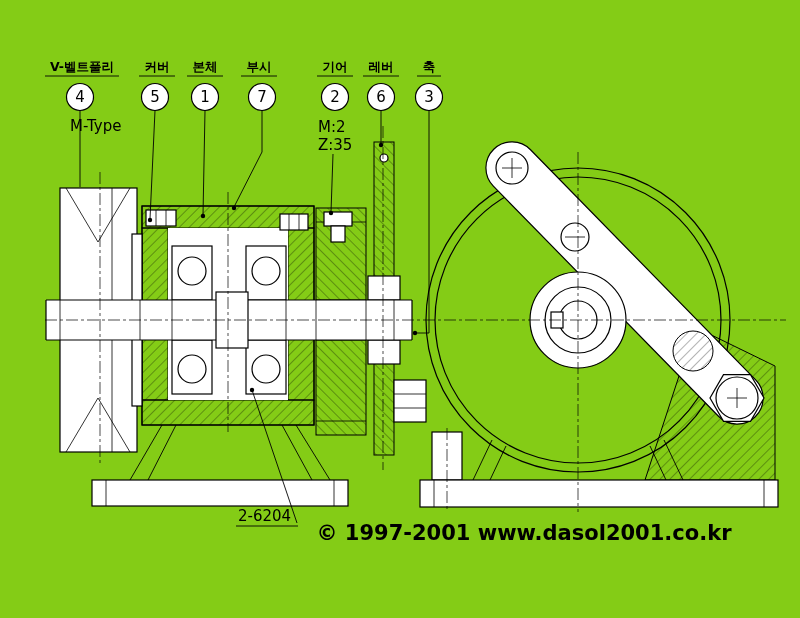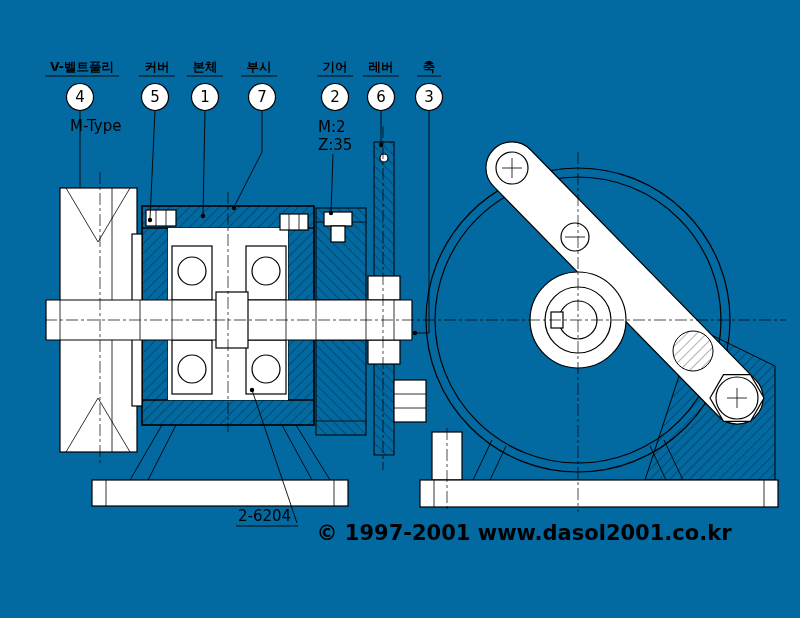--- a/index.html
+++ b/index.html
@@ -1,16 +1,16 @@
 <!DOCTYPE html>
 <html><head>
 <meta charset="utf-8">
 <style>
   html,body{margin:0;padding:0;background:#ffffff;}
-  .canvas{position:relative;width:800px;height:618px;background:#0369a1;overflow:hidden;}
+  .canvas{position:relative;width:800px;height:618px;background:#84cc16;overflow:hidden;}
   svg{display:block;}
   .lbl{font-family:"DejaVu Sans",sans-serif;font-size:12.5px;font-weight:bold;fill:#000;}
   .num{font-family:"DejaVu Sans",sans-serif;font-size:15px;fill:#000;}
   .note{font-family:"DejaVu Sans",sans-serif;font-size:15px;fill:#000;}
   .copy{font-family:"DejaVu Sans",sans-serif;font-size:21px;font-weight:bold;fill:#000;}
   .ol{fill:none;stroke:#000;stroke-width:1.2;}
   .olw{fill:#fff;stroke:#000;stroke-width:1.2;}
   .th{fill:none;stroke:#000;stroke-width:0.8;}
   .ld{fill:none;stroke:#000;stroke-width:0.9;}
   .cl{fill:none;stroke:#000;stroke-width:0.7;stroke-dasharray:12 3 3 3;}

